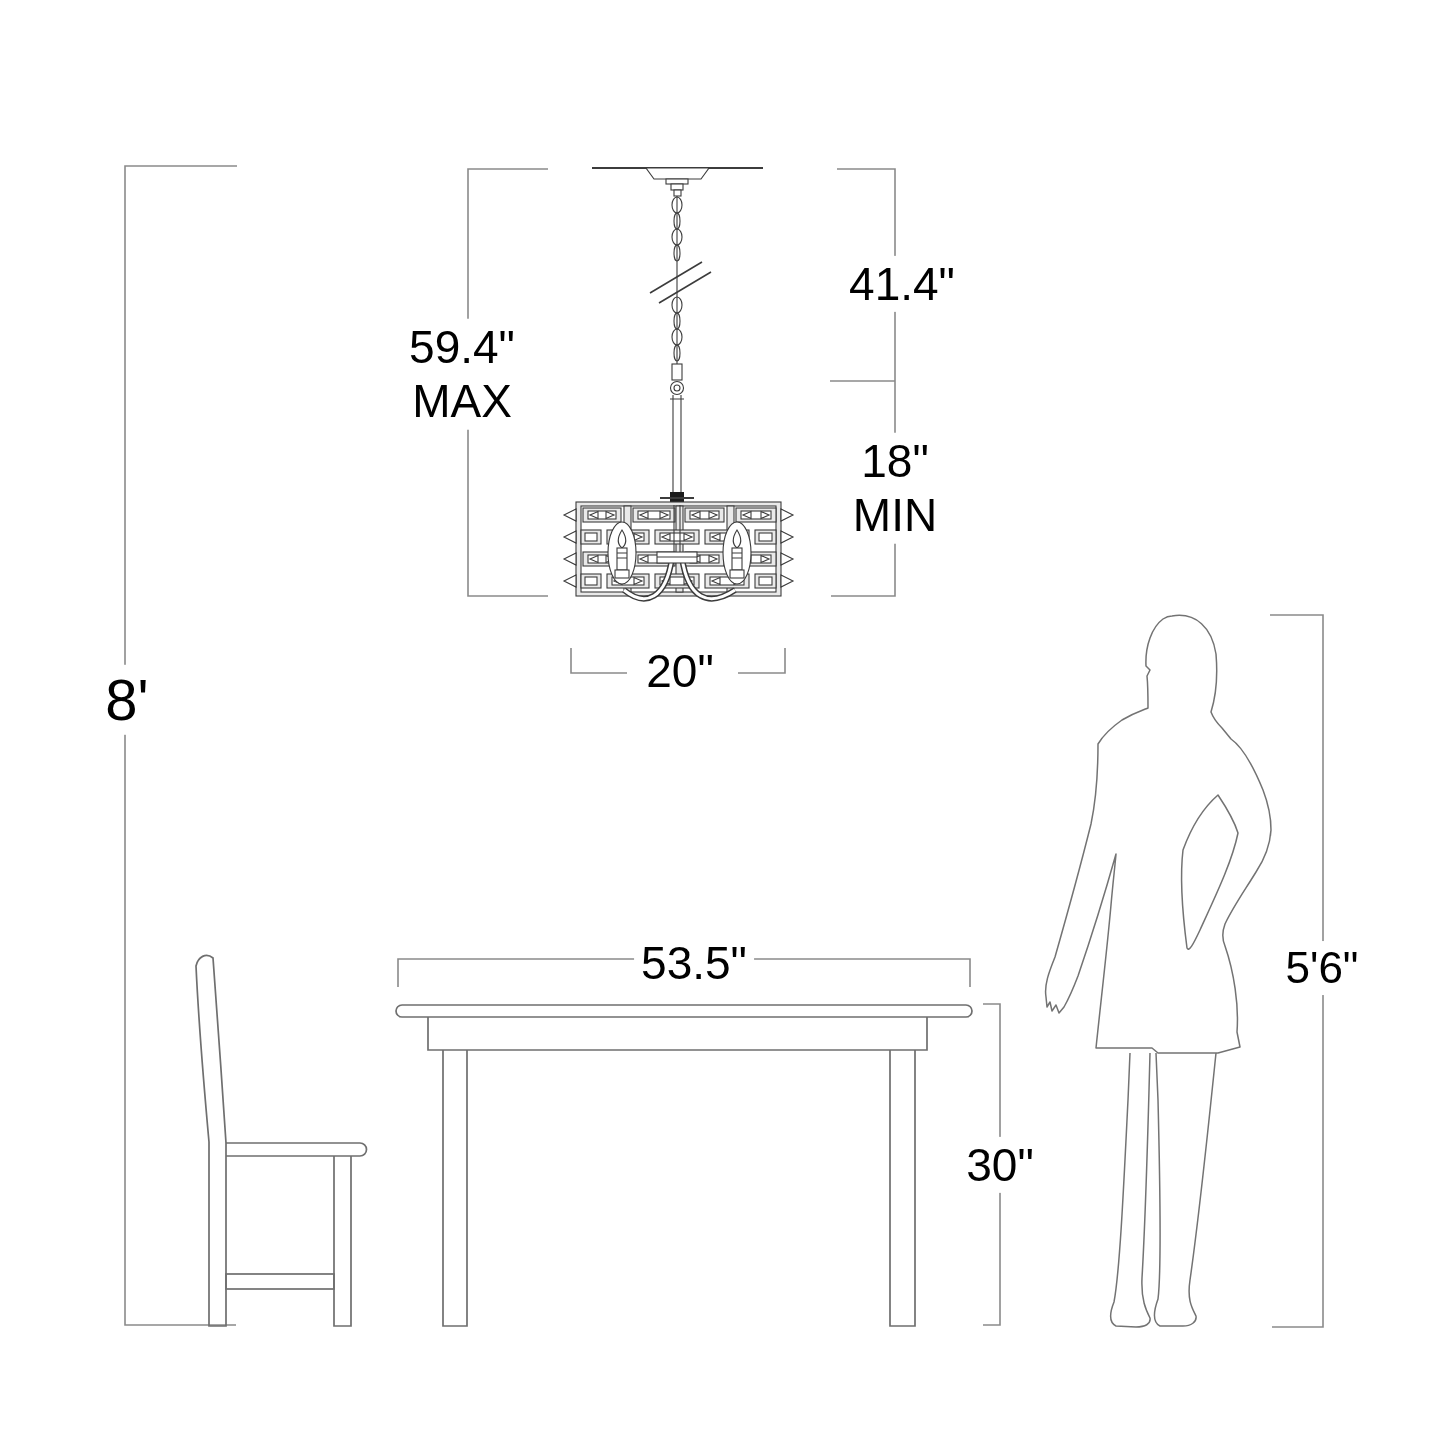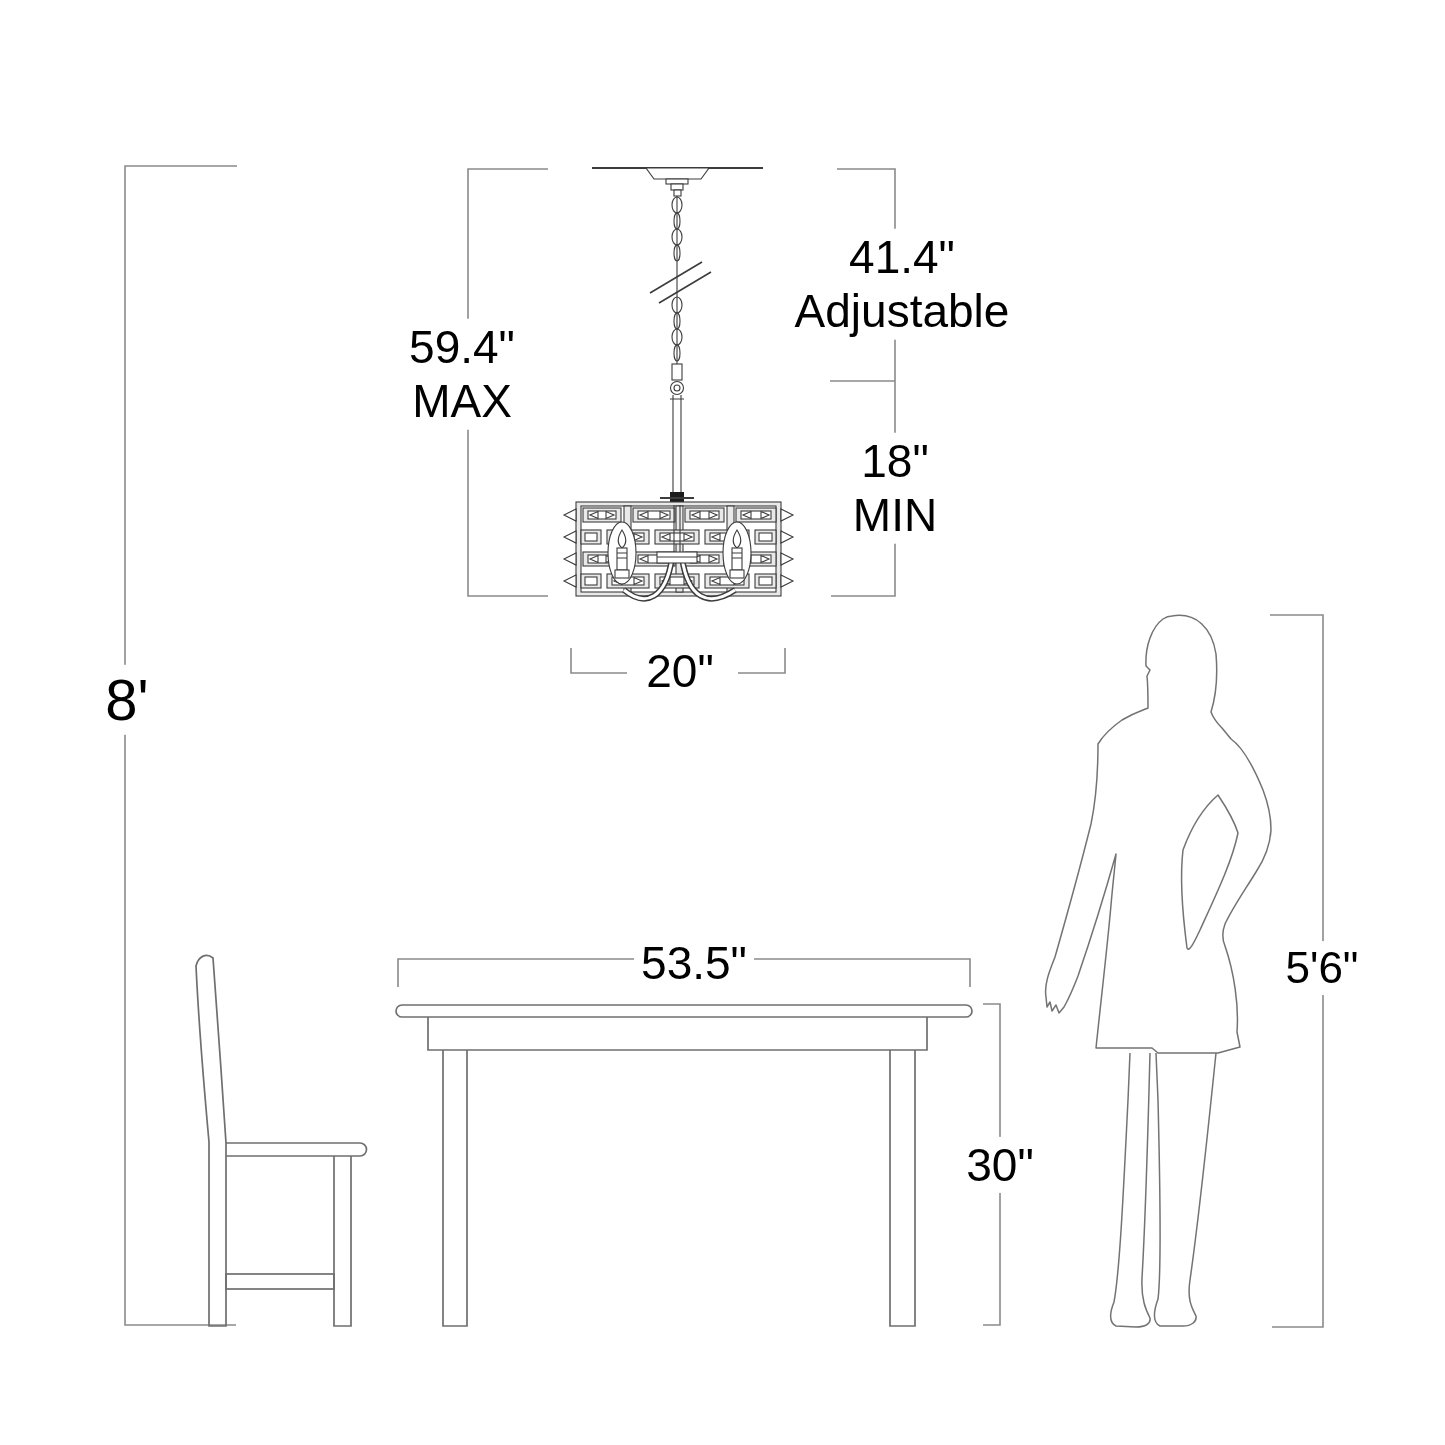--- a/index.html
+++ b/index.html
@@ -261,21 +261,20 @@
     </g>
   </svg>
 
   <div class="dim-label" style="left:462px;top:374px;" data-name="label-max-height">
     <span class="line" data-name="max-height-value">59.4"</span>
     <span class="line" data-name="max-height-caption">MAX</span>
   </div>
 
   <div class="dim-label" style="left:902px;top:284px;" data-name="label-adjustable-height">
     <span class="line" data-name="adjustable-value">41.4"</span>
-    <span class="line" data-name="adjustable-caption">Adjustable</span>
   </div>
 
   <div class="dim-label" style="left:895px;top:488px;" data-name="label-min-height">
     <span class="line" data-name="min-height-value">18"</span>
     <span class="line" data-name="min-height-caption">MIN</span>
   </div>
 
   <div class="dim-label" style="left:680px;top:671px;" data-name="label-fixture-width">
     <span class="line" data-name="fixture-width-value">20"</span>
   </div>

